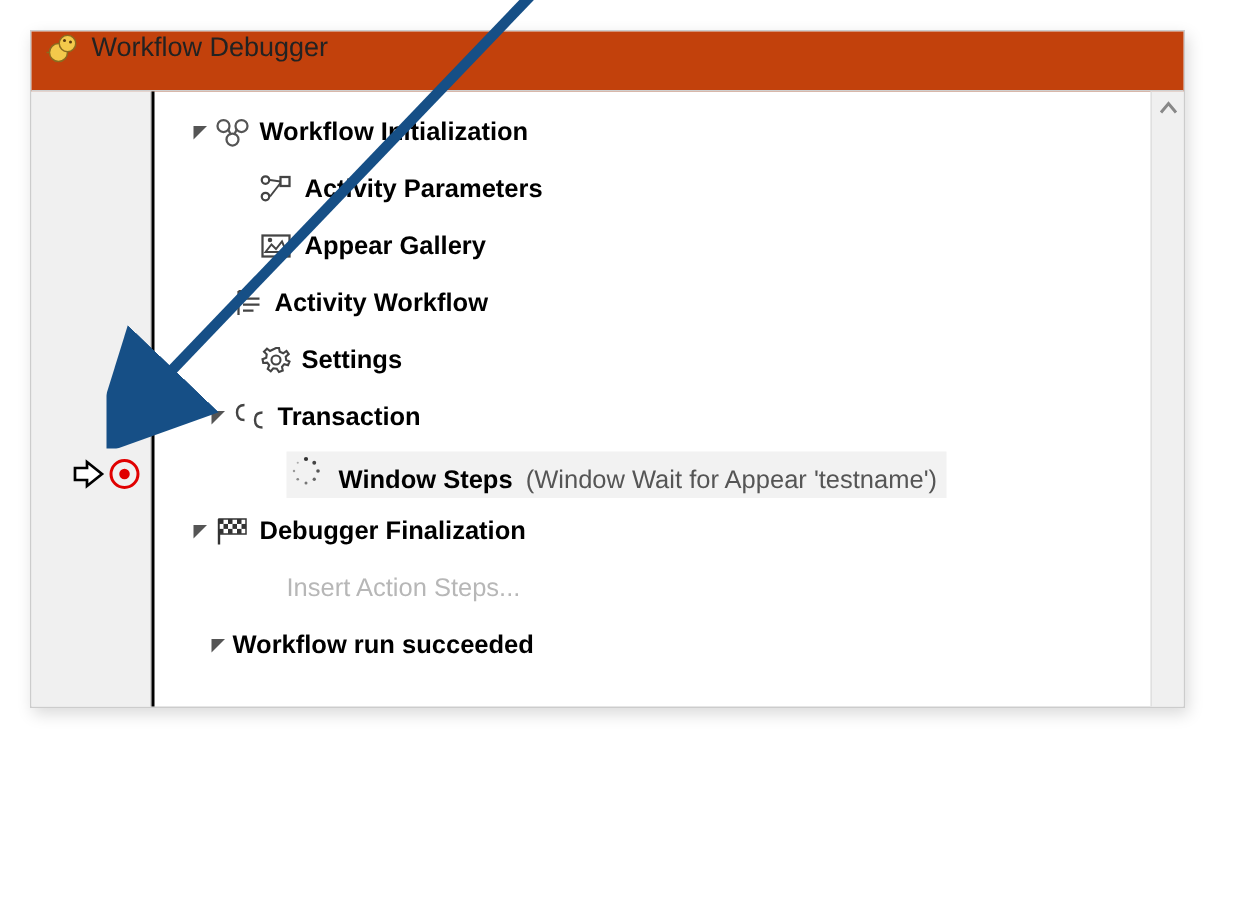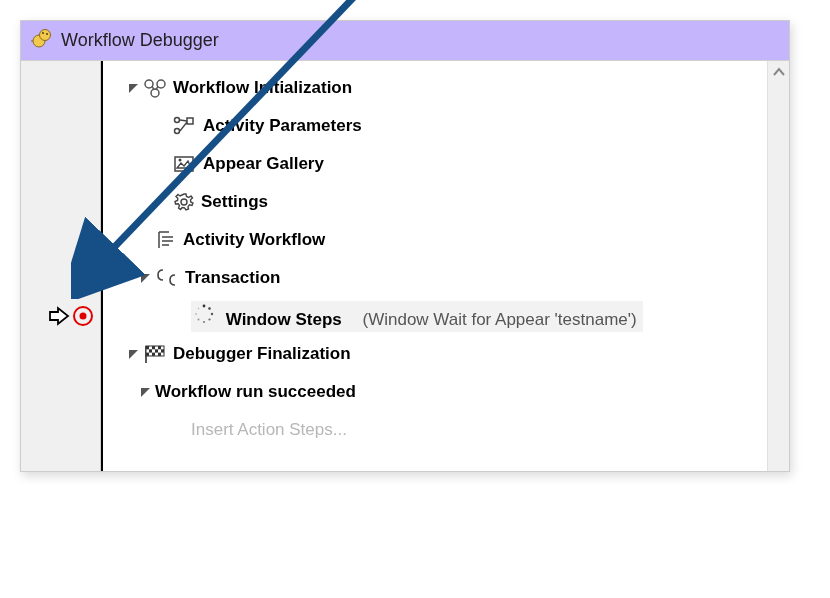--- a/index.html
+++ b/index.html
@@ -13,24 +13,23 @@
     .outer-frame {
       width: 770px;
       border: 1px solid #ccc;
       box-shadow: 2px 4px 10px rgba(0,0,0,0.15);
       background: #fff;
       position: relative;
     }
     .title-bar {
       height: 40px;
       display: flex;
-      align-items: center;
       padding-left: 10px;
       border-bottom: 1px solid #d0d0d0;
-      background: #c4b5fd;
+      background: #c2410c;
     }
     .title-bar .app-icon { margin-right: 8px; }
     .title-text { font-size: 18px; color: #222; }
     .content-area {
       display: flex;
       height: 410px;
       position: relative;
     }
     .gutter {
       width: 80px;
@@ -85,21 +84,21 @@
     .tree-row .expander {
       width: 16px;
       display: inline-flex;
       justify-content: center;
       color: #555;
       font-size: 12px;
       margin-right: 2px;
     }
     .tree-row .node-icon { display: inline-flex; margin-right: 6px; }
     .tree-row .label-bold { font-weight: 700; }
-    .tree-row .label-detail { color: #555; font-weight: 400; margin-left: 16px; }
+    .tree-row .label-detail { color: #555; font-weight: 400; margin-left: 4px; }
     .highlighted-segment {
       background: #f2f2f2;
       padding: 2px 6px 2px 2px;
     }
     .indent0 { padding-left: 24px; }
     .indent1 { padding-left: 54px; }
     .indent1b { padding-left: 36px; }
     .indent2 { padding-left: 72px; }
     .indentInsert { padding-left: 90px; }
     .insert-placeholder { color: #b7b7b7; font-weight: 400; }
@@ -188,43 +187,43 @@
         <span class="node-icon">
           <svg width="24" height="20" viewBox="0 0 24 20">
             <rect x="2" y="3" width="18" height="14" fill="none" stroke="#444" stroke-width="1.5"></rect>
             <path d="M4 14 L8 9 L11 12 L15 7 L18 14 Z" fill="none" stroke="#444" stroke-width="1.3"></path>
             <circle cx="7" cy="6" r="1.5" fill="#444"></circle>
           </svg>
         </span>
         <span class="label-bold">Appear Gallery</span>
       </div>
 
-      <div class="tree-row indent1">
-        <span class="expander"></span>
-        <span class="node-icon">
-          <svg width="22" height="22" viewBox="0 0 22 22">
-            <path d="M11 3 L13 3 L13.5 5.5 L15.8 6.5 L18 5 L19.5 7 L17.5 8.8 L17.8 11 L20 12 L19 14.5 L16.5 13.8 L15 15.6 L15.5 18 L13 19 L11.5 16.8 L9.2 16.5 L7.5 18.5 L5.5 17 L6.5 14.5 L5.2 12.8 L2.5 13 L2 10.5 L4.5 9.5 L4.8 7.2 L3 5.5 L5 3.5 L7 5 L9 4 Z" fill="none" stroke="#444" stroke-width="1.4"></path>
-            <circle cx="11" cy="11" r="3" fill="none" stroke="#444" stroke-width="1.4"></circle>
-          </svg>
-        </span>
-        <span class="label-bold">Settings</span>
-      </div>
-
       <div class="tree-row indent1b">
         <span class="expander"></span>
         <span class="node-icon">
           <svg width="22" height="22" viewBox="0 0 22 22">
             <line x1="4" y1="3" x2="4" y2="19" stroke="#444" stroke-width="1.5"></line>
             <line x1="4" y1="3" x2="14" y2="3" stroke="#444" stroke-width="1.5"></line>
             <line x1="7" y1="8" x2="18" y2="8" stroke="#444" stroke-width="1.5"></line>
             <line x1="7" y1="12" x2="18" y2="12" stroke="#444" stroke-width="1.5"></line>
             <line x1="7" y1="16" x2="14" y2="16" stroke="#444" stroke-width="1.5"></line>
           </svg>
         </span>
         <span class="label-bold">Activity Workflow</span>
+      </div>
+
+      <div class="tree-row indent1">
+        <span class="expander"></span>
+        <span class="node-icon">
+          <svg width="22" height="22" viewBox="0 0 22 22">
+            <path d="M11 3 L13 3 L13.5 5.5 L15.8 6.5 L18 5 L19.5 7 L17.5 8.8 L17.8 11 L20 12 L19 14.5 L16.5 13.8 L15 15.6 L15.5 18 L13 19 L11.5 16.8 L9.2 16.5 L7.5 18.5 L5.5 17 L6.5 14.5 L5.2 12.8 L2.5 13 L2 10.5 L4.5 9.5 L4.8 7.2 L3 5.5 L5 3.5 L7 5 L9 4 Z" fill="none" stroke="#444" stroke-width="1.4"></path>
+            <circle cx="11" cy="11" r="3" fill="none" stroke="#444" stroke-width="1.4"></circle>
+          </svg>
+        </span>
+        <span class="label-bold">Settings</span>
       </div>
 
       <div class="tree-row indent1b">
         <span class="expander">
           <svg width="11" height="11" viewBox="0 0 11 11">
               <path d="M1 1 L10 1 L1 10 Z" fill="#555"></path>
             </svg>
         </span>
         <span class="node-icon">
           <svg width="24" height="22" viewBox="0 0 24 22">
@@ -272,31 +271,31 @@
             <rect x="12" y="5.3" width="3" height="3.3" fill="#333"></rect>
             <rect x="18" y="5.3" width="3" height="3.3" fill="#333"></rect>
             <rect x="3" y="8.6" width="3" height="3.3" fill="#333"></rect>
             <rect x="9" y="8.6" width="3" height="3.3" fill="#333"></rect>
             <rect x="15" y="8.6" width="3" height="3.3" fill="#333"></rect>
           </svg>
         </span>
         <span class="label-bold">Debugger Finalization</span>
       </div>
 
+      <div class="tree-row indentInsert">
+        <span class="insert-placeholder">Insert Action Steps...</span>
+      </div>
+
       <div class="tree-row indent1b">
         <span class="expander">
           <svg width="11" height="11" viewBox="0 0 11 11">
               <path d="M1 1 L10 1 L1 10 Z" fill="#555"></path>
             </svg>
         </span>
         <span class="label-bold">Workflow run succeeded</span>
-      </div>
-
-      <div class="tree-row indentInsert">
-        <span class="insert-placeholder">Insert Action Steps...</span>
       </div>
 
     </div>
 
     <div class="scroll-strip">
       <span class="scroll-up">
         <svg width="14" height="14" viewBox="0 0 14 14">
             <path d="M2 10 L7 4 L12 10" fill="none" stroke="#888" stroke-width="2"></path>
           </svg>
       </span>

